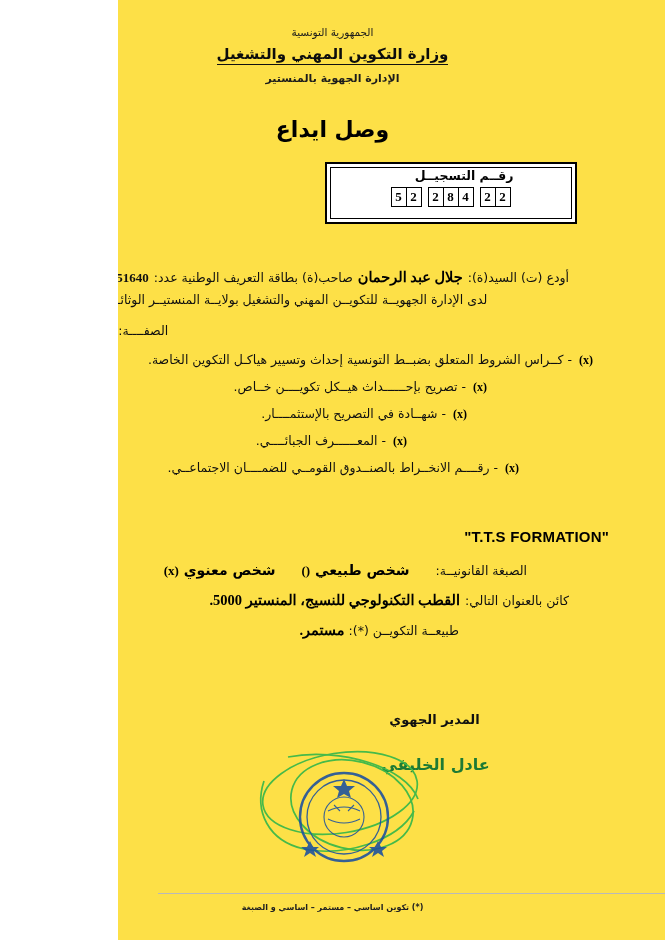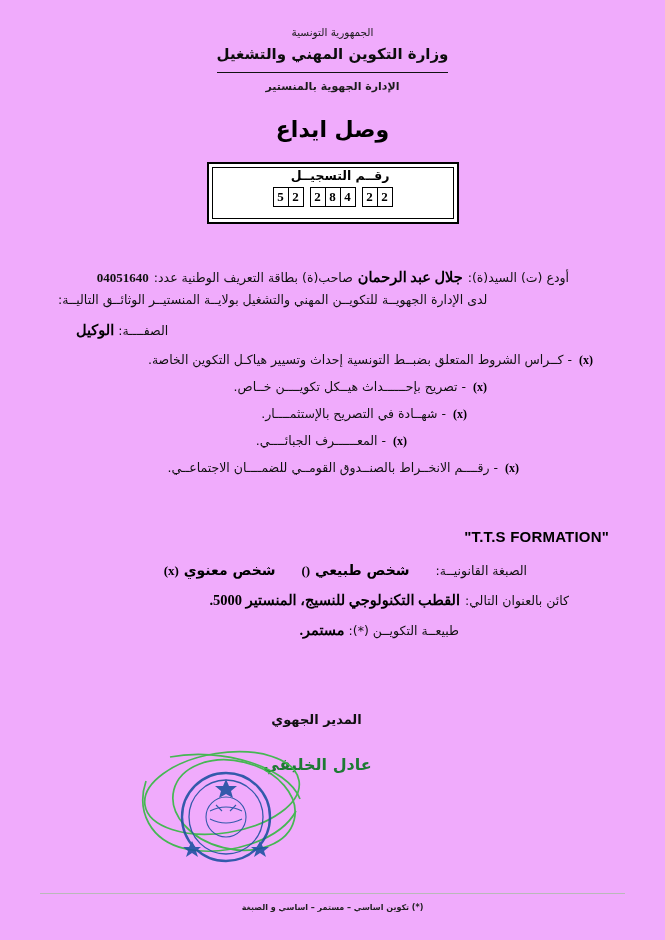--- a/index.html
+++ b/index.html
@@ -5,23 +5,23 @@
   html, body {
     margin: 0;
     padding: 0;
     background: #ffffff;
   }
   body {
     font-family: "DejaVu Sans", "Liberation Sans", sans-serif;
   }
   .page {
     position: relative;
-    width: 665px;
+    width: 547px;
     height: 940px;
-    background: #f0abfc;
+    background: #fde047;
     overflow: hidden;
   }
 
   
   .header {
     position: absolute;
     top: 26px;
     right: 40px;
     width: 585px;
     text-align: center;
@@ -32,21 +32,21 @@
     color: #1b1b1b;
     letter-spacing: 0px;
     margin-bottom: 6px;
   }
   .hdr-ministry {
     font-size: 15px;
     font-weight: bold;
     color: #0d0d0d;
     border-bottom: 1.6px solid #111;
     display: inline-block;
-    padding-bottom: 9px;
+    padding-bottom: 1px;
     letter-spacing: 0.5px;
   }
   .hdr-region {
     font-size: 11px;
     color: #1b1b1b;
     margin-top: 7px;
     font-weight: bold;
   }
 
   
@@ -78,21 +78,21 @@
     top: 3px;
     left: 3px;
     right: 3px;
     bottom: 3px;
     border: 1px solid #000;
     box-sizing: border-box;
   }
   .reg-label {
     position: absolute;
     top: 168px;
-    left: 214px;
+    left: 220px;
     width: 252px;
     text-align: center;
     font-size: 12.5px;
     font-weight: bold;
     color: #000;
     letter-spacing: 0px;
   }
   .reg-digits {
     position: absolute;
     top: 187px;

